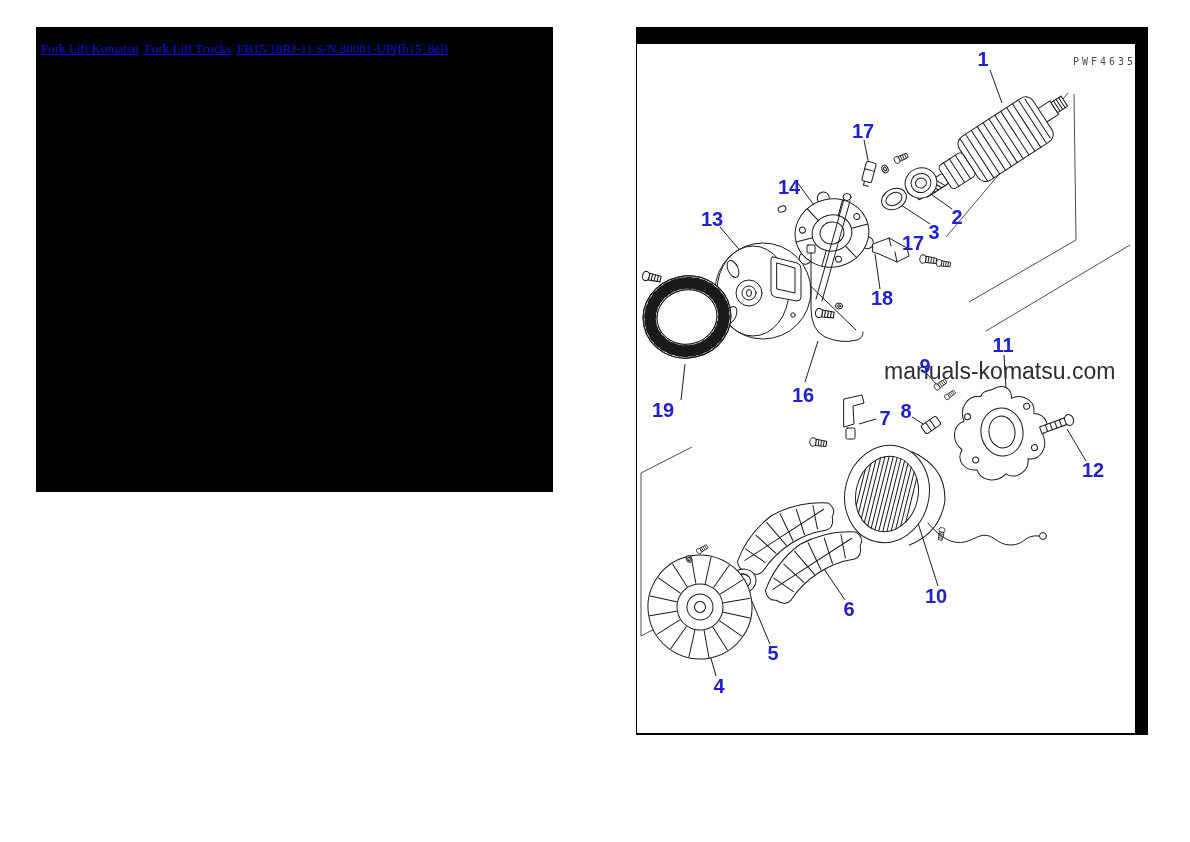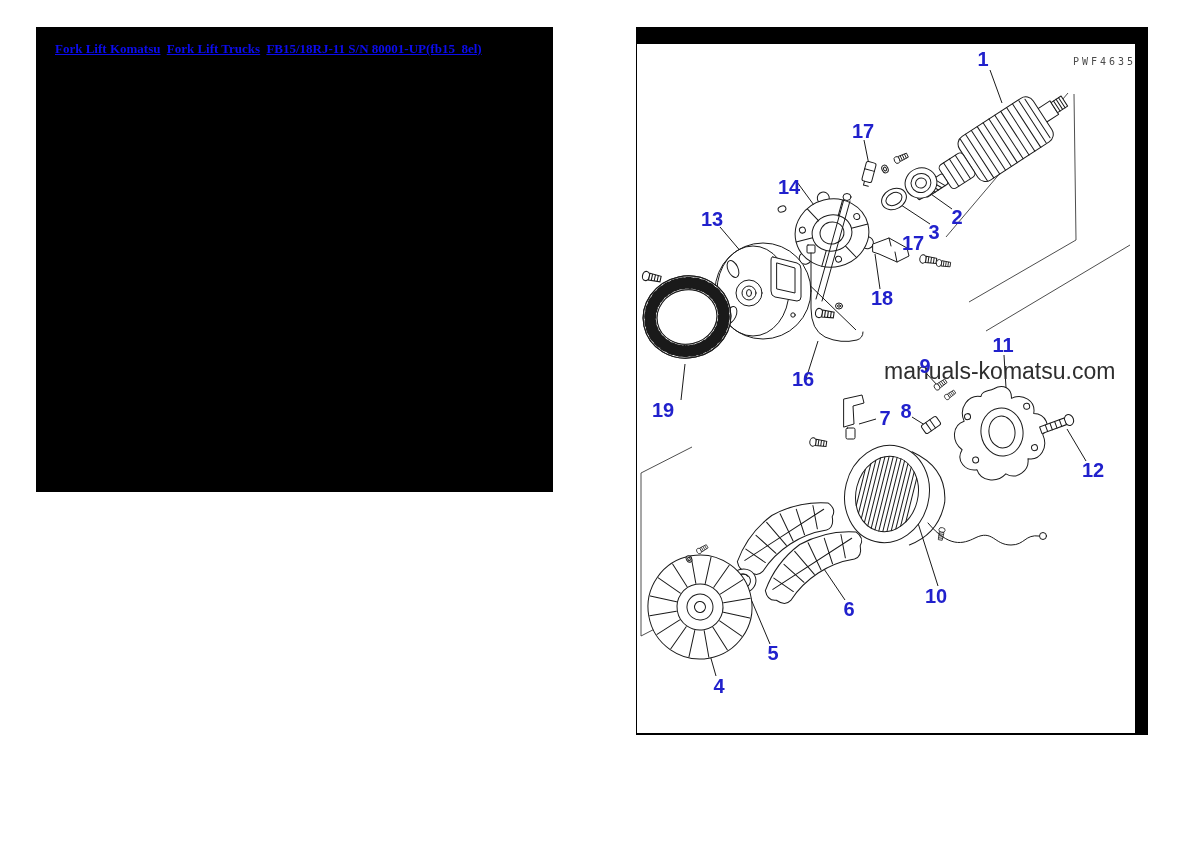--- a/index.html
+++ b/index.html
@@ -1,21 +1,21 @@
 <!DOCTYPE html>
 <html><head>
 <meta charset="utf-8">
 <style>
   html,body{margin:0;padding:0;background:#ffffff;}
   .page{position:relative;width:1190px;height:842px;background:#ffffff;overflow:hidden;
         font-family:"Liberation Sans",sans-serif;}
 
   
   .black-panel{position:absolute;left:36px;top:27px;width:517px;height:465px;background:#000000;}
-  .breadcrumb{padding:14px 6px 0 19px;font-family:"Liberation Serif",serif;font-weight:bold;
+  .breadcrumb{padding:14px 6px 0 5px;font-family:"Liberation Serif",serif;font-weight:normal;
               font-size:13px;line-height:15px;}
   .breadcrumb a{color:#0c0cee;text-decoration:underline;margin-right:3px;cursor:pointer;}
 
   
   .diagram-frame{position:absolute;left:636px;top:27px;width:512px;height:708px;background:#ffffff;
                  border-left:1px solid #000;border-bottom:2px solid #000;box-sizing:border-box;}
   .frame-top-bar{position:absolute;left:0;top:0;width:100%;height:17px;background:#000;}
   .frame-right-bar{position:absolute;right:0;top:0;width:13px;height:100%;background:#000;}
   .drawing-svg{position:absolute;left:0;top:0;width:512px;height:708px;}
 
@@ -253,19 +253,19 @@
     <div class="callout" style="left:212px;top:582px">6</div>
     <div class="callout" style="left:248px;top:391px">7</div>
     <div class="callout" style="left:269px;top:384px">8</div>
     <div class="callout" style="left:288px;top:339px">9</div>
     <div class="callout" style="left:299px;top:569px">10</div>
     <div class="callout" style="left:366px;top:318px">11</div>
     <div class="callout" style="left:456px;top:443px">12</div>
     <div class="callout" style="left:75px;top:192px">13</div>
     <div class="callout" style="left:152px;top:160px">14</div>
     <div class="callout" style="left:226px;top:104px">17</div>
-    <div class="callout" style="left:166px;top:352px">16</div>
+    <div class="callout" style="left:166px;top:368px">16</div>
     <div class="callout" style="left:276px;top:216px">17</div>
     <div class="callout" style="left:245px;top:271px">18</div>
     <div class="callout" style="left:26px;top:383px">19</div>
   </div>
 
 </div>
 
 </body></html>

